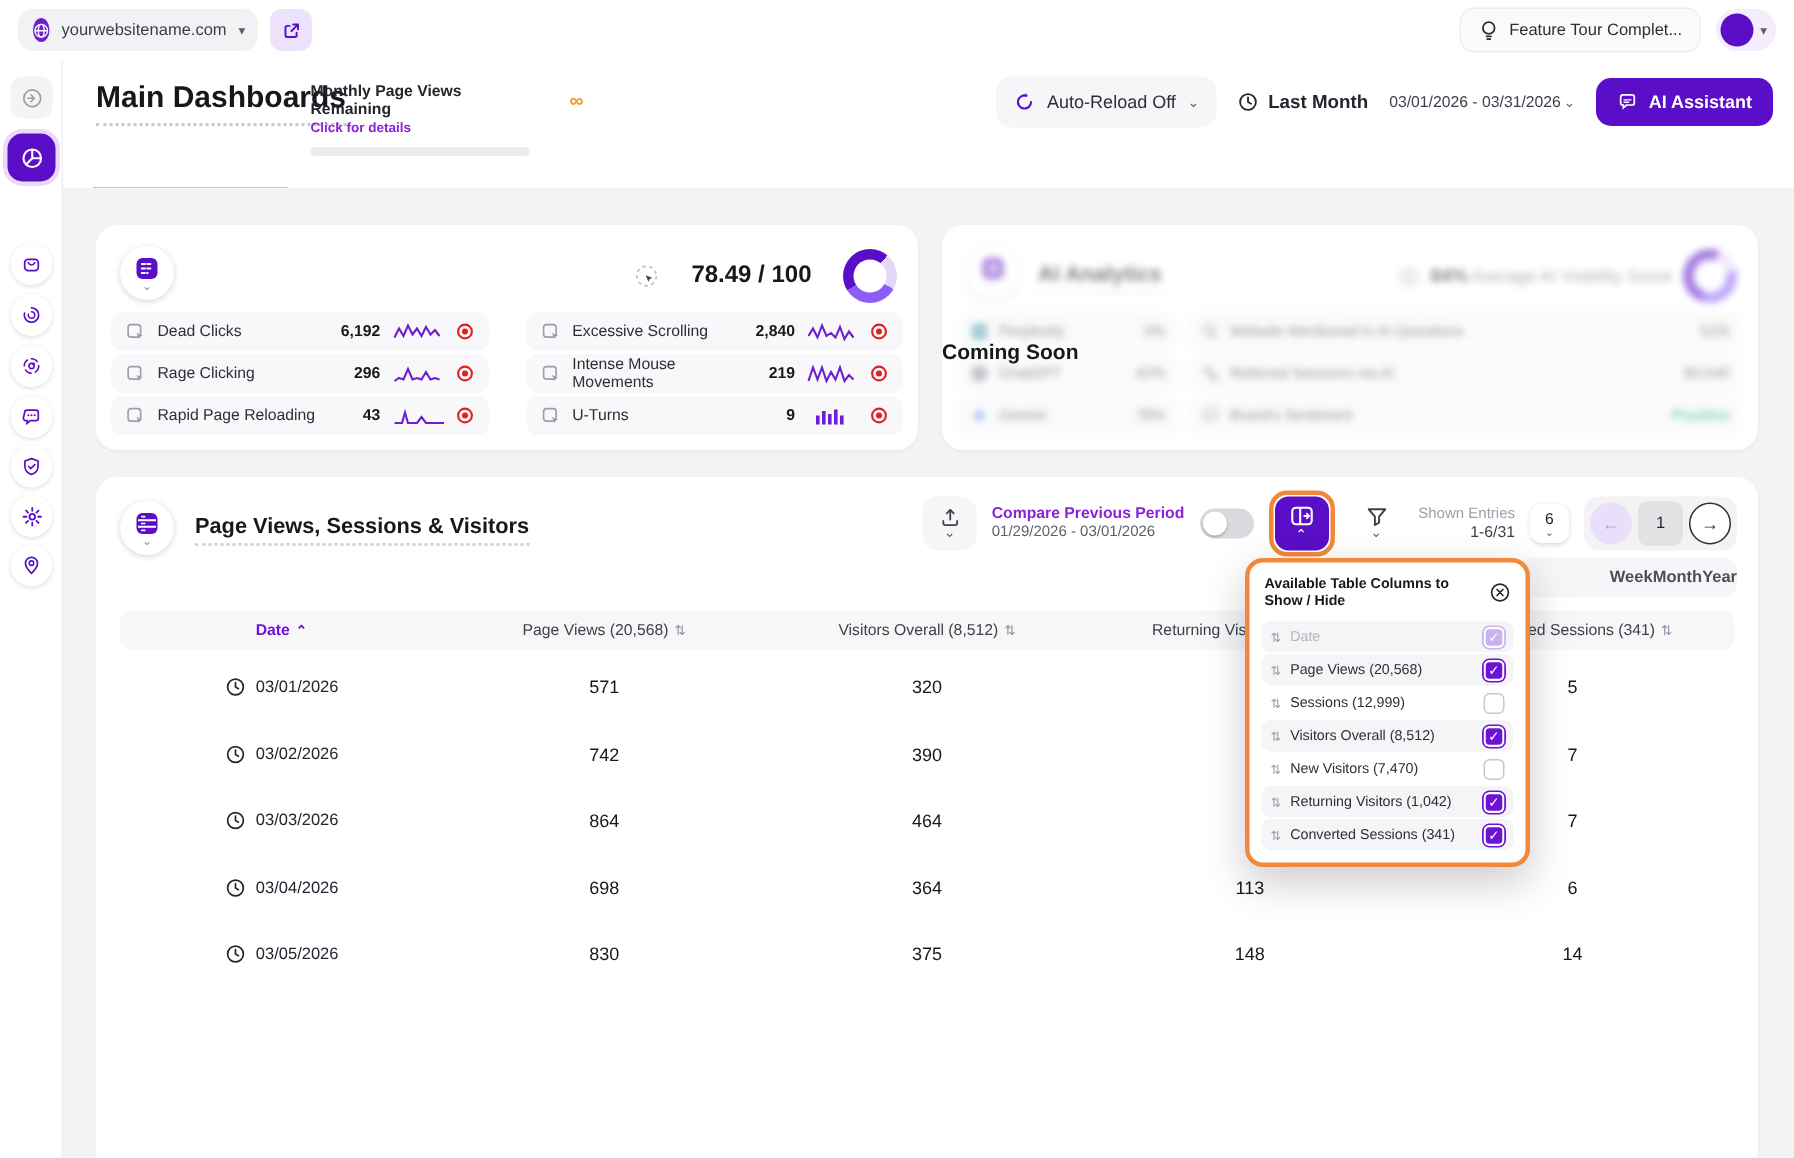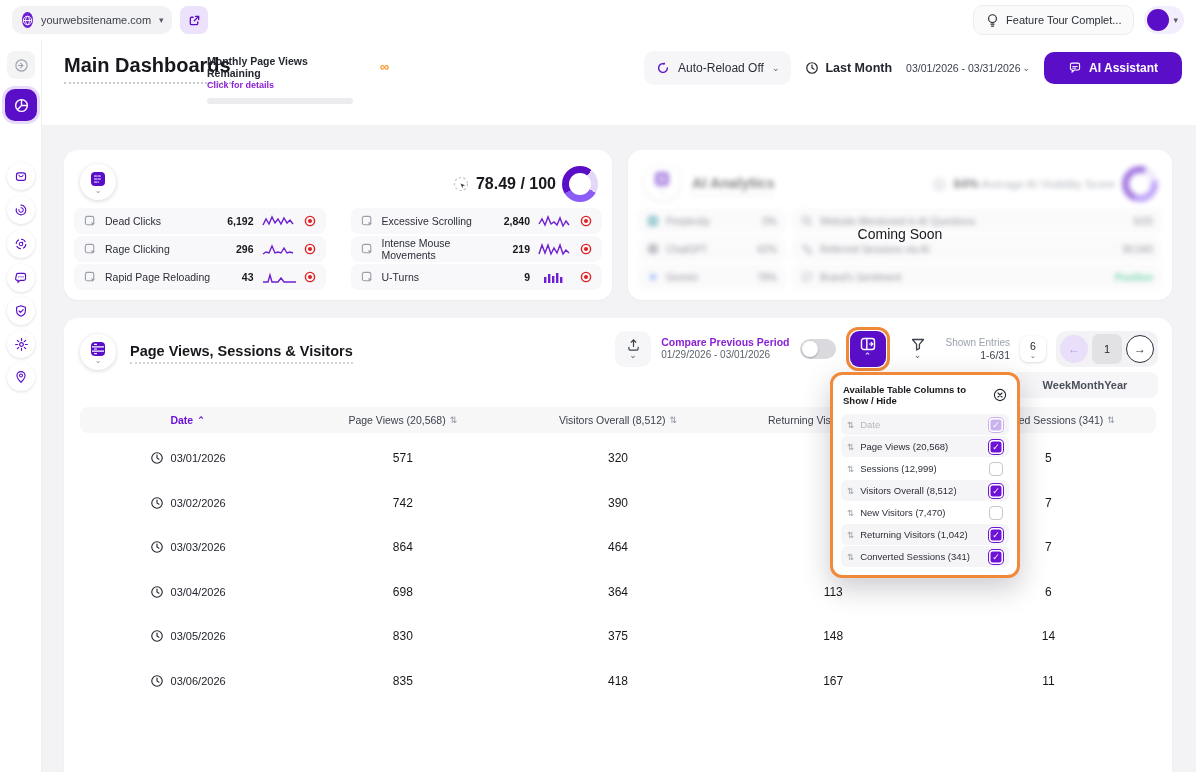--- a/index.html
+++ b/index.html
@@ -30,21 +30,21 @@
   .page-title { position:absolute; left:22px; top:14px; font-size:20px; font-weight:bold; color:#17181c; border-bottom:2px dotted #c9c9ce; padding-bottom:5px; }
   .monthly { position:absolute; left:165px; top:15px; width:150px; }
   .monthly-title { font-size:10.5px; font-weight:bold; color:#23262e; }
   .monthly-link { font-size:9px; font-weight:bold; color:#8b22d6; margin-top:1px; }
   .monthly-bar { margin-top:8px; width:146px; height:6px; border-radius:4px; background:#ececee; }
   .monthly-inf { position:absolute; right:-32px; top:4px; color:#f7941e; font-size:13px; font-weight:bold; }
   .head-right { position:absolute; right:14px; top:10px; height:36px; display:flex; align-items:center; gap:14px; }
   .reload-pill { display:flex; align-items:center; gap:8px; background:#f6f6f8; border-radius:10px; height:34px; padding:0 12px; font-size:12px; color:#2b2f38; }
   .lastmonth { display:flex; align-items:center; gap:6px; font-size:12.5px; font-weight:bold; color:#23262e; }
   .daterange { font-size:10.5px; color:#3a3f4a; display:flex; align-items:center; gap:2px; }
-  .ai-btn { display:flex; align-items:center; gap:7px; background:#5a0ec8; color:#fff; border-radius:10px; height:32px; padding:0 24px; font-size:12px; font-weight:bold; }
+  .ai-btn { display:flex; align-items:center; gap:7px; background:#5a0ec8; color:#fff; border-radius:10px; height:32px; padding:0 14px; font-size:12px; font-weight:bold; }
 
   
   .tabs { position:absolute; left:42px; top:125px; right:0; height:0; }
   .tabrow { position:absolute; left:0; right:0; top:-30px; height:30px; display:flex; align-items:center; gap:34px; padding-left:22px; border-bottom:1px solid #ebebee; background:#fff; }
   .tab { display:flex; align-items:center; gap:7px; font-size:12px; color:#3c414c; height:30px; position:relative; }
   .tab.active { font-weight:bold; color:#17181c; }
   .tab.active::after { content:""; position:absolute; left:-2px; right:-2px; bottom:-1px; height:2px; background:#2b2b33; }
   .badge-orange { display:flex; align-items:center; gap:3px; background:#fdecd9; color:#ef8b1f; font-size:9px; font-weight:bold; border-radius:8px; padding:2px 7px; }
   .orange-dot { width:8px; height:8px; border-radius:50%; background:#f7941e; }
 
@@ -54,62 +54,62 @@
   .card-usability { left:22px; top:25px; width:548px; height:150px; }
   .card-ai { left:586px; top:25px; width:544px; height:150px; }
   .card-table { left:22px; top:193px; width:1108px; height:470px; }
 
   .card-head-icon { position:absolute; left:16px; top:14px; width:36px; height:36px; border-radius:50%; background:#fff; box-shadow:0 1px 4px rgba(30,20,60,.18); display:flex; align-items:center; justify-content:center; flex-direction:column; }
   .chev-u { font-size:8px; color:#8d93a0; margin-top:-2px; }
   .card-title { font-size:14.5px; font-weight:bold; color:#17181c; border-bottom:2px dotted #d4d4d8; padding-bottom:3px; display:inline-block; }
   .u-head { position:absolute; left:64px; top:12px; }
   .u-sub { font-size:11.5px; color:#3c414c; margin-top:5px; }
   .u-sub b { color:#6d28d9; }
-  .u-score { position:absolute; right:14px; top:16px; display:flex; align-items:center; gap:6px; }
+  .u-score { position:absolute; right:14px; top:16px; display:flex; align-items:center; gap:21px; }
   .u-score-num { font-size:16px; font-weight:bold; color:#17181c; }
   .donut { width:36px; height:36px; border-radius:50%; position:relative; }
   .donut::after { content:""; position:absolute; inset:7px; background:#fff; border-radius:50%; }
   .metrics { position:absolute; left:10px; right:10px; top:58px; display:grid; grid-template-columns:1fr 1fr; gap:2px 25px; }
   .metric { display:flex; align-items:center; gap:8px; background:#f8f7f9; border-radius:8px; height:26px; padding:0 10px; }
   .metric-label { font-size:10.5px; color:#2b2f38; flex:1; }
   .metric-val { font-size:10.5px; font-weight:bold; color:#17181c; }
 
   
   .ai-head { position:absolute; left:64px; top:24px; }
   .ai-blur { filter:blur(2.5px); opacity:.55; }
   .ai-score { position:absolute; right:14px; top:16px; display:flex; align-items:center; gap:7px; }
   .ai-score-txt { font-size:11.5px; color:#6a7080; }
   .ai-score-txt b { color:#23262e; font-size:12.5px; }
   .ai-rows { position:absolute; left:10px; right:10px; top:58px; display:grid; grid-template-columns:148px 1fr; gap:2px 6px; }
   .ai-row { display:flex; align-items:center; gap:7px; background:#f8f7f9; border-radius:8px; height:26px; padding:0 9px; }
   .ai-label { font-size:10px; color:#3c414c; flex:1; }
   .ai-val { font-size:10px; color:#3c414c; }
   .ai-val.green { color:#12b76a; font-weight:bold; }
-  .coming { position:absolute; left:0; right:0; top:76px; text-align:center; font-size:14px; font-weight:normal; color:#17181c; z-index:3; }
+  .coming { position:absolute; left:0; right:0; top:76px; font-size:14px; font-weight:bold; color:#17181c; z-index:3; }
 
   
   .t-head { position:absolute; left:66px; top:24px; }
   .t-controls { position:absolute; right:14px; top:12px; height:38px; display:flex; align-items:center; gap:10px; }
   .sq-btn { background:#f6f6f8; border-radius:10px; height:36px; min-width:36px; display:flex; flex-direction:column; align-items:center; justify-content:center; }
   .compare { text-align:left; line-height:1.25; }
   .compare-t { font-size:10.5px; font-weight:bold; color:#8b22d6; }
   .compare-d { font-size:10px; color:#5a5f6a; }
   .toggle { width:36px; height:20px; border-radius:10px; background:#d9d9de; position:relative; }
   .toggle .knob { position:absolute; left:2px; top:2px; width:16px; height:16px; border-radius:50%; background:#fff; box-shadow:0 1px 2px rgba(0,0,0,.25); }
   .hl-box { border:3px solid #f08a3a; border-radius:12px; padding:1px; }
   .col-btn { width:36px; height:36px; background:#5a0ec8; border-radius:9px; display:flex; flex-direction:column; align-items:center; justify-content:center; gap:1px; }
   .shown { text-align:right; line-height:1.3; }
   .shown-l { font-size:10px; color:#9aa0ab; }
   .shown-v { font-size:10.5px; color:#3c414c; }
   .size-btn { background:#fff; box-shadow:0 1px 3px rgba(30,20,60,.16); border-radius:8px; width:26px; height:26px; display:flex; align-items:center; justify-content:center; font-size:10.5px; color:#23262e; flex-direction:column; }
   .pager { background:#f3f2f4; border-radius:10px; height:36px; display:flex; align-items:center; padding:0 4px; gap:4px; }
   .pg-prev { width:28px; height:28px; border-radius:50%; background:#eadffa; color:#b89ae8; display:flex; align-items:center; justify-content:center; font-size:12px; }
   .pg-num { width:30px; height:30px; border-radius:7px; background:#e2e2e5; display:flex; align-items:center; justify-content:center; font-size:11px; color:#23262e; }
   .pg-next { width:28px; height:28px; border-radius:50%; background:#fff; border:1.5px solid #2b2f38; color:#2b2f38; display:flex; align-items:center; justify-content:center; font-size:12px; }
-  .period-tabs { position:absolute; right:14px; top:54px; width:146px; height:26px; background:#f6f6f8; border-radius:8px; display:flex; align-items:center; justify-content:center; }
+  .period-tabs { position:absolute; right:14px; top:54px; width:146px; height:26px; background:#f6f6f8; border-radius:8px; display:flex; align-items:center; justify-content:flex-end; }
   .period-tab { font-size:11px; color:#4a4f5a; font-weight:bold; }
 
   .thead { position:absolute; left:16px; right:16px; top:89px; height:26px; background:#f7f7f8; border-radius:8px; display:flex; }
   .th { flex:1; display:flex; align-items:center; justify-content:center; gap:4px; font-size:10.5px; color:#3c414c; }
   .th.sorted { color:#6d12d6; font-weight:bold; }
   .sorticon { font-size:9px; color:#8d93a0; }
   .rows { position:absolute; left:16px; right:16px; top:118px; }
   .trow { display:flex; height:44.5px; align-items:center; }
   .td { flex:1; text-align:center; font-size:12px; color:#17181c; }
   .td-date { display:flex; align-items:center; justify-content:center; gap:7px; font-size:11px; color:#23262e; }
@@ -750,35 +750,20 @@
                   <path d="M8 4.6V8l2.2 1.3" fill="none" stroke="#23262e" stroke-width="1.3" stroke-linecap="round"></path>
                 </svg>
               </span>
               <span>03/05/2026</span>
             </div>
           <div class="td">830</div>
           <div class="td">375</div>
           <div class="td">148</div>
           <div class="td">14</div>
         </div>
-        <div class="trow">
-          <div class="td td-date">
-              <span>
-                <svg width="14" height="14" viewBox="0 0 16 16">
-                  <circle cx="8" cy="8" r="6" fill="none" stroke="#23262e" stroke-width="1.3"></circle>
-                  <path d="M8 4.6V8l2.2 1.3" fill="none" stroke="#23262e" stroke-width="1.3" stroke-linecap="round"></path>
-                </svg>
-              </span>
-              <span>03/06/2026</span>
-            </div>
-          <div class="td">835</div>
-          <div class="td">418</div>
-          <div class="td">167</div>
-          <div class="td">11</div>
-        </div>
       </div>
 
       <div class="popup">
         <div class="popup-head">
           <span class="popup-title">Available Table Columns to Show / Hide</span>
           <span>
               <svg width="14" height="14" viewBox="0 0 14 14">
                 <circle cx="7" cy="7" r="5.6" fill="none" stroke="#23262e" stroke-width="1.1"></circle>
                 <path d="M5 5l4 4M9 5l-4 4" stroke="#23262e" stroke-width="1.1" stroke-linecap="round"></path>
               </svg>

